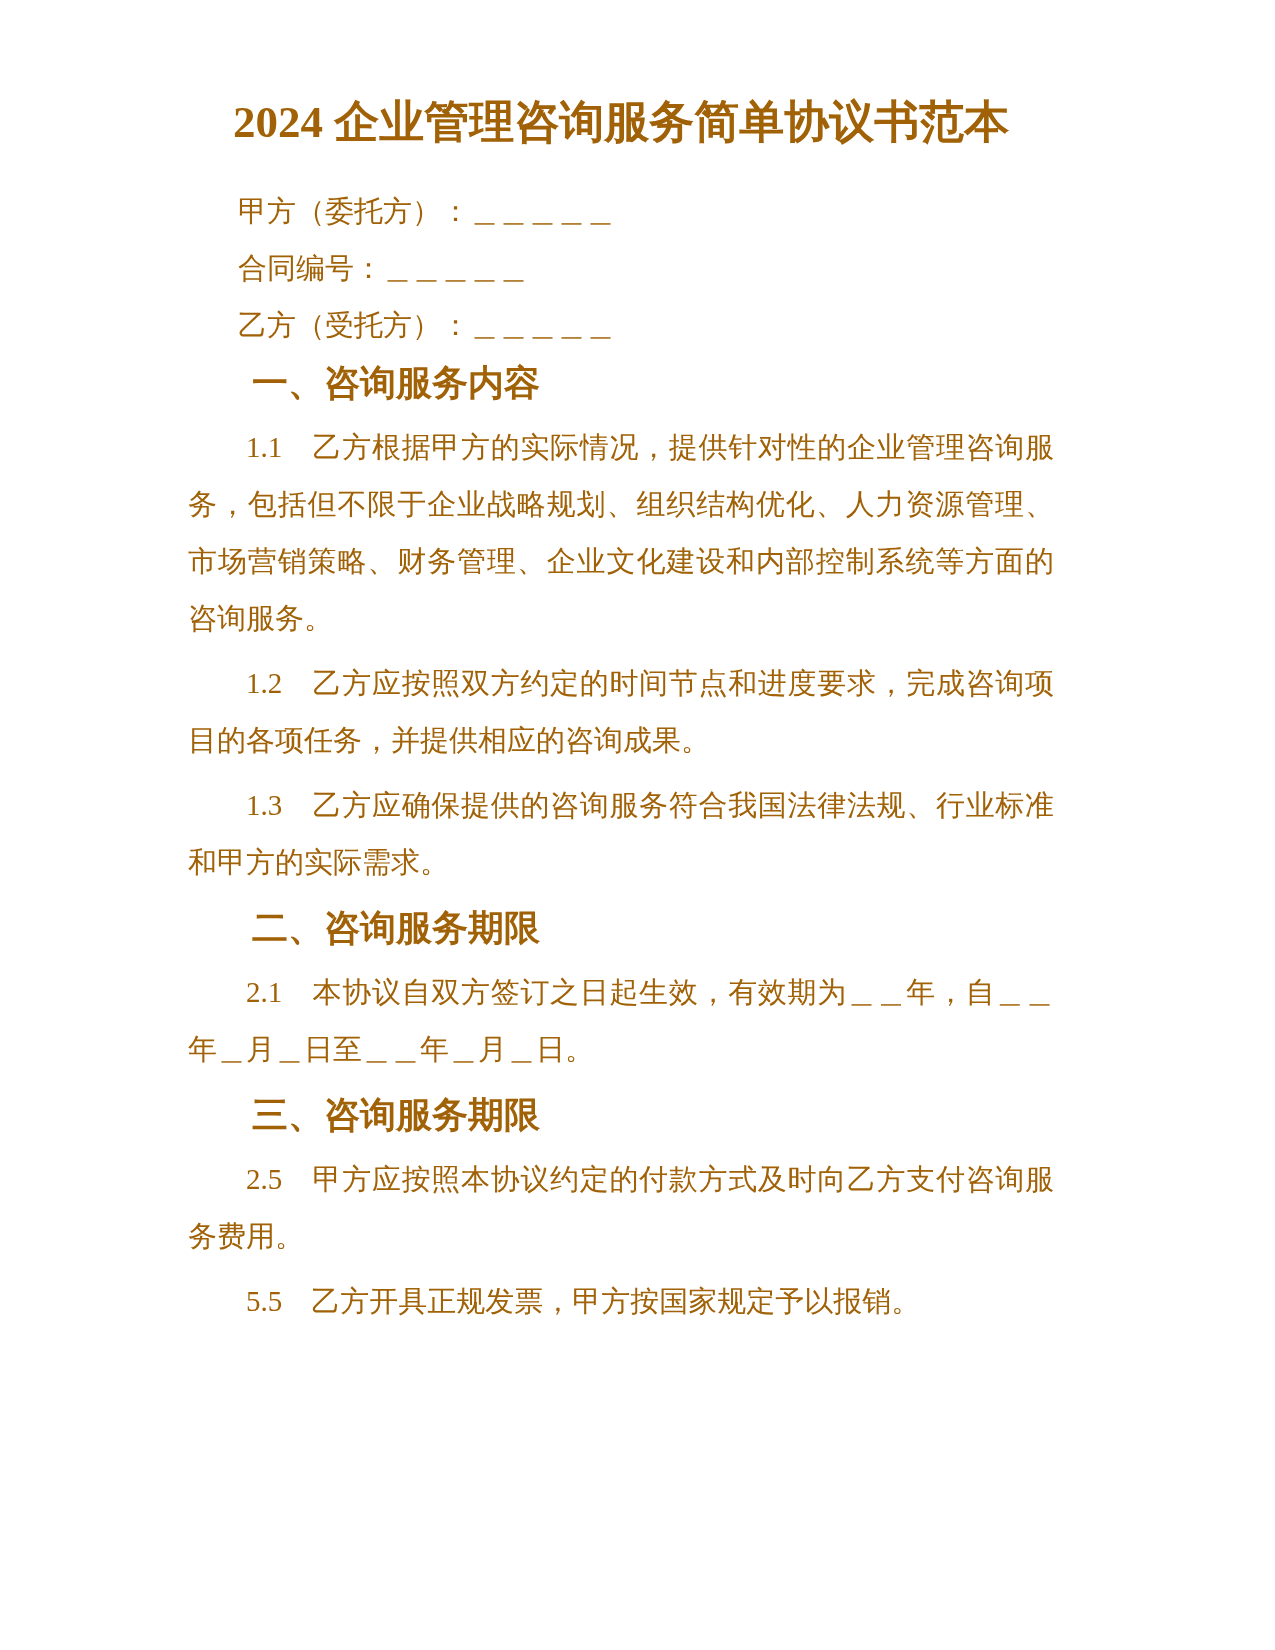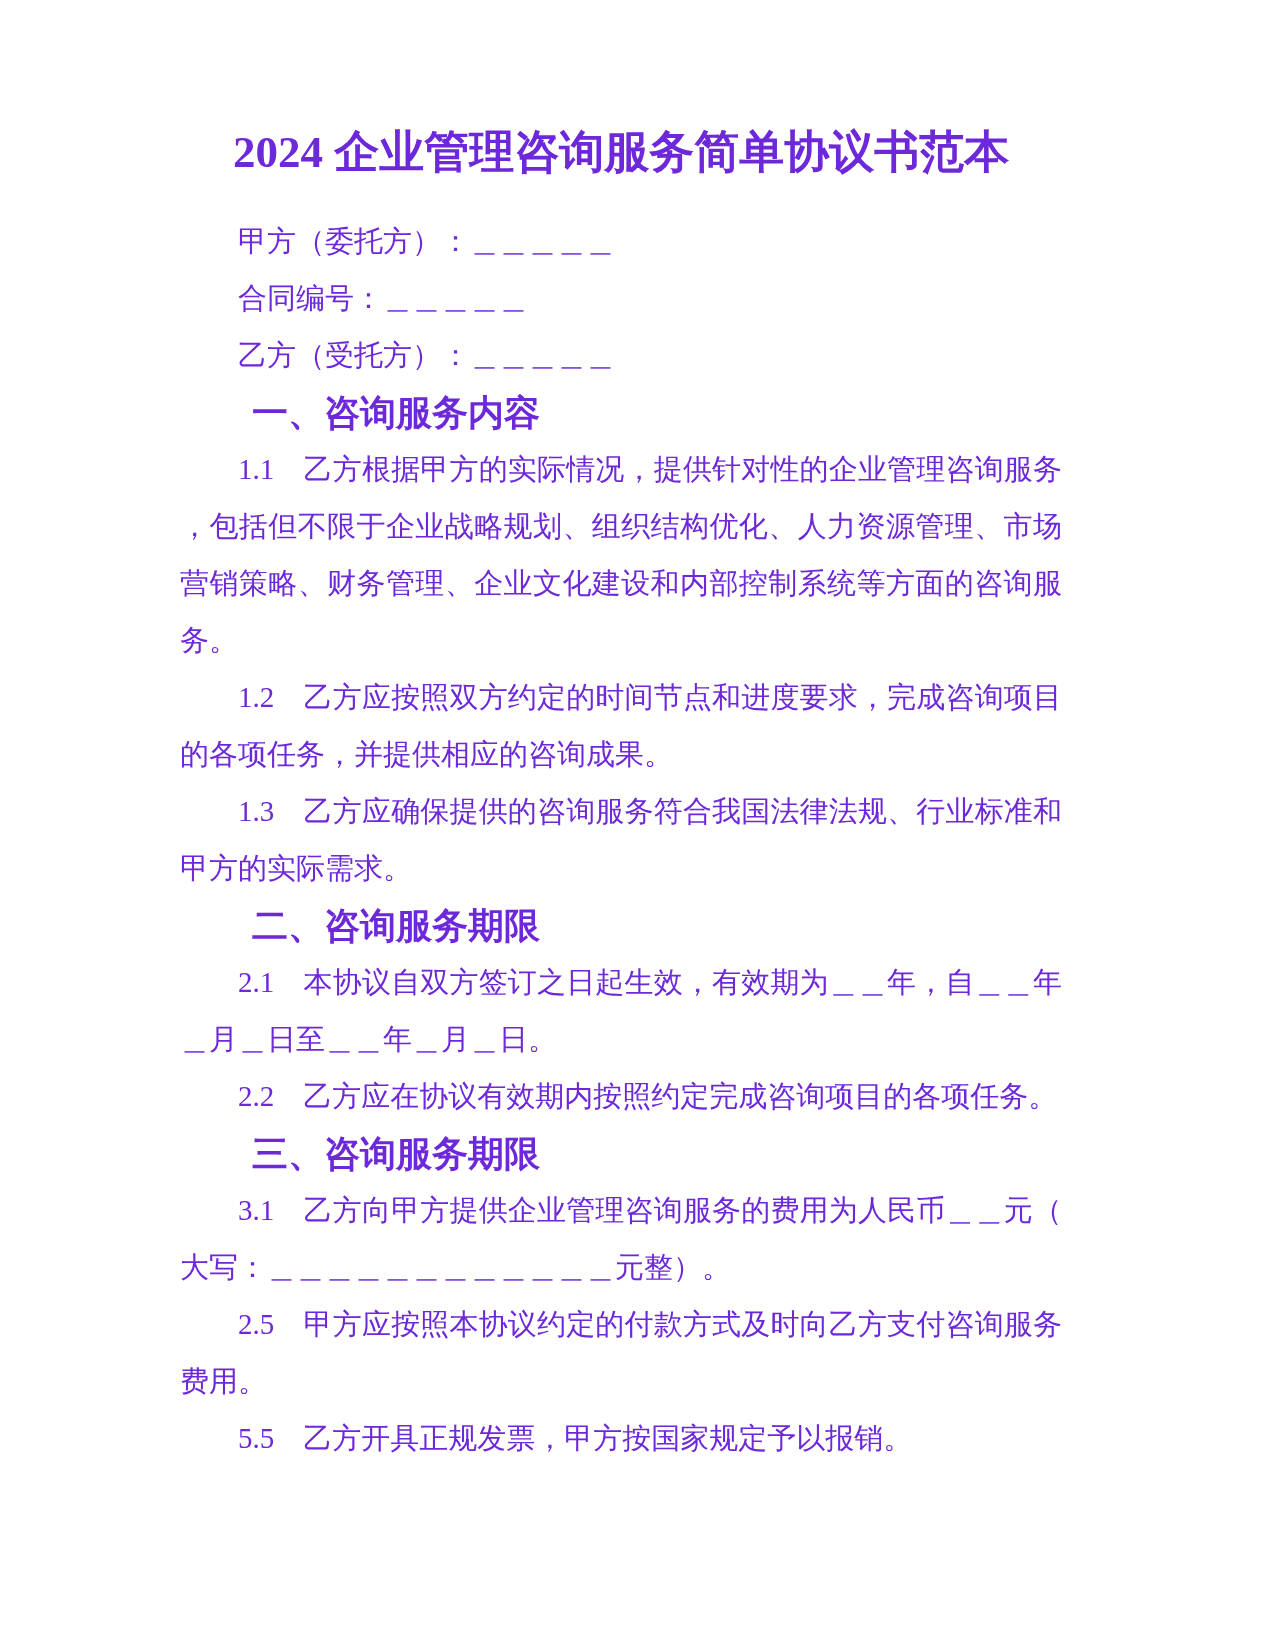--- a/index.html
+++ b/index.html
@@ -9,23 +9,23 @@
   }
   body {
     width: 1275px;
     height: 1650px;
     overflow: hidden;
   }
   .page {
     box-sizing: border-box;
     width: 1275px;
     height: 1650px;
-    padding: 120px 213px 0 180px;
+    padding: 90px 213px 0 180px;
     background: #ffffff;
-    color: #6d28d9;
+    color: #a16207;
     font-family: "Liberation Serif", "DejaVu Serif", serif;
     font-size: 29px;
     line-height: 57px;
   }
   .title {
     margin: 0 0 29px 0;
     font-size: 45px;
     line-height: 64px;
     font-weight: bold;
     text-align: center;
@@ -41,21 +41,21 @@
   }
   .section-heading {
     margin: 0;
     text-indent: 2em;
     font-size: 36px;
     line-height: 57px;
     font-weight: bold;
     font-family: "Liberation Sans", "DejaVu Sans", sans-serif;
   }
   .para {
-    margin: 0;
+    margin: 8px;
     text-indent: 2em;
     text-align: justify;
     line-break: anywhere;
   }
 </style>
 </head>
 <body>
 
 <div class="page">
 
@@ -73,20 +73,18 @@
     <span>乙方（受托方）：</span><span class="meta-blank">＿＿＿＿＿</span>
   </p>
 
   <h2 class="section-heading">一、咨询服务内容</h2>
   <p class="para">1.1　乙方根据甲方的实际情况，提供针对性的企业管理咨询服务，包括但不限于企业战略规划、组织结构优化、人力资源管理、市场营销策略、财务管理、企业文化建设和内部控制系统等方面的咨询服务。</p>
   <p class="para">1.2　乙方应按照双方约定的时间节点和进度要求，完成咨询项目的各项任务，并提供相应的咨询成果。</p>
   <p class="para">1.3　乙方应确保提供的咨询服务符合我国法律法规、行业标准和甲方的实际需求。</p>
 
   <h2 class="section-heading">二、咨询服务期限</h2>
   <p class="para">2.1　本协议自双方签订之日起生效，有效期为＿＿年，自＿＿年＿月＿日至＿＿年＿月＿日。</p>
-  <p class="para">2.2　乙方应在协议有效期内按照约定完成咨询项目的各项任务。</p>
 
   <h2 class="section-heading">三、咨询服务期限</h2>
-  <p class="para">3.1　乙方向甲方提供企业管理咨询服务的费用为人民币＿＿元（大写：＿＿＿＿＿＿＿＿＿＿＿＿元整）。</p>
   <p class="para">2.5　甲方应按照本协议约定的付款方式及时向乙方支付咨询服务费用。</p>
   <p class="para">5.5　乙方开具正规发票，甲方按国家规定予以报销。</p>
 
 </div>
 
 </body></html>

